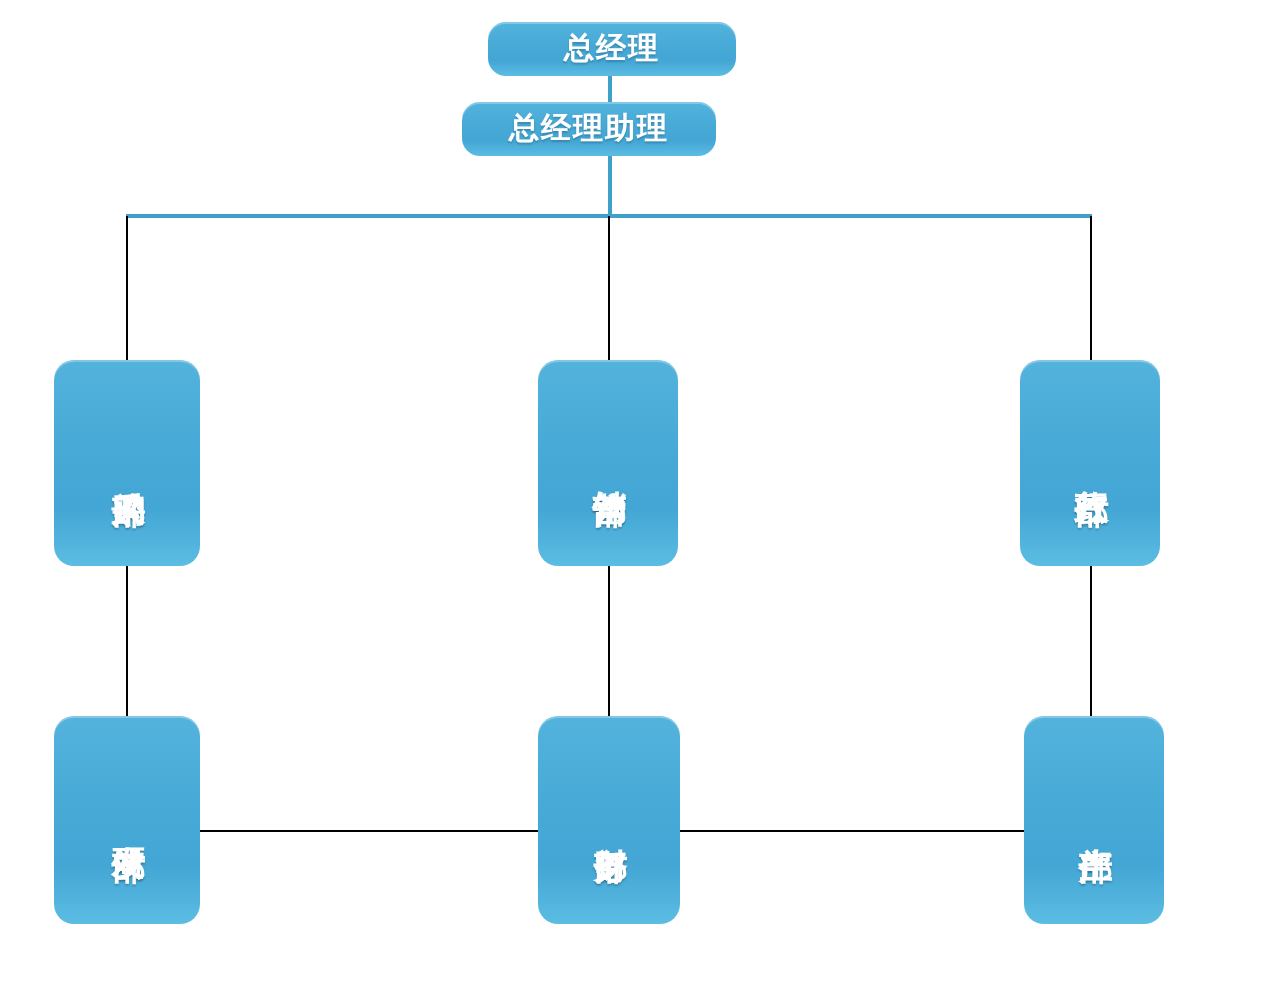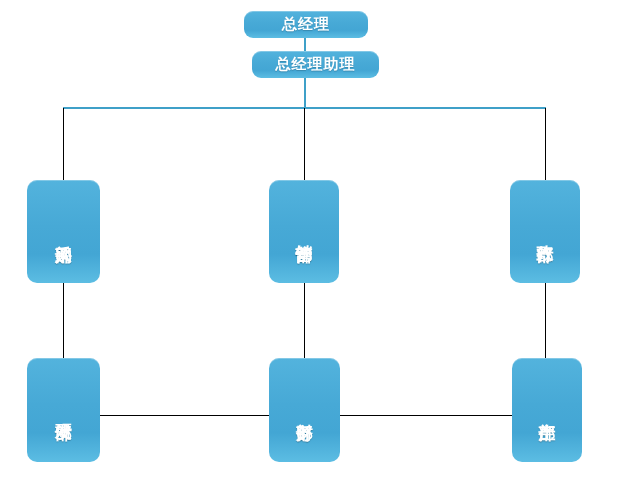--- a/index.html
+++ b/index.html
@@ -83,21 +83,21 @@
   <div class="line v-black" style="left:304px; top:282px; height:77px;"></div>
   <div class="line v-black" style="left:545px; top:282px; height:77px;"></div>
 
   <div class="line h-black" style="left:99px;  top:415px; width:172px;"></div>
   <div class="line h-black" style="left:339px; top:415px; width:174px;"></div>
 
   <div class="node h" style="left:244px; top:11px;  width:124px; height:27px;">
     <span class="label">总经理</span>
   </div>
 
-  <div class="node h" style="left:252px; top:51px;  width:127px; height:27px;">
+  <div class="node h" style="left:231px; top:51px;  width:127px; height:27px;">
     <span class="label">总经理助理</span>
   </div>
 
   <div class="node v" style="left:27px;  top:180px; width:73px;  height:103px;">
     <span class="label">采购部</span>
   </div>
 
   <div class="node v" style="left:269px; top:180px; width:70px;  height:103px;">
     <span class="label">营销部</span>
   </div>

